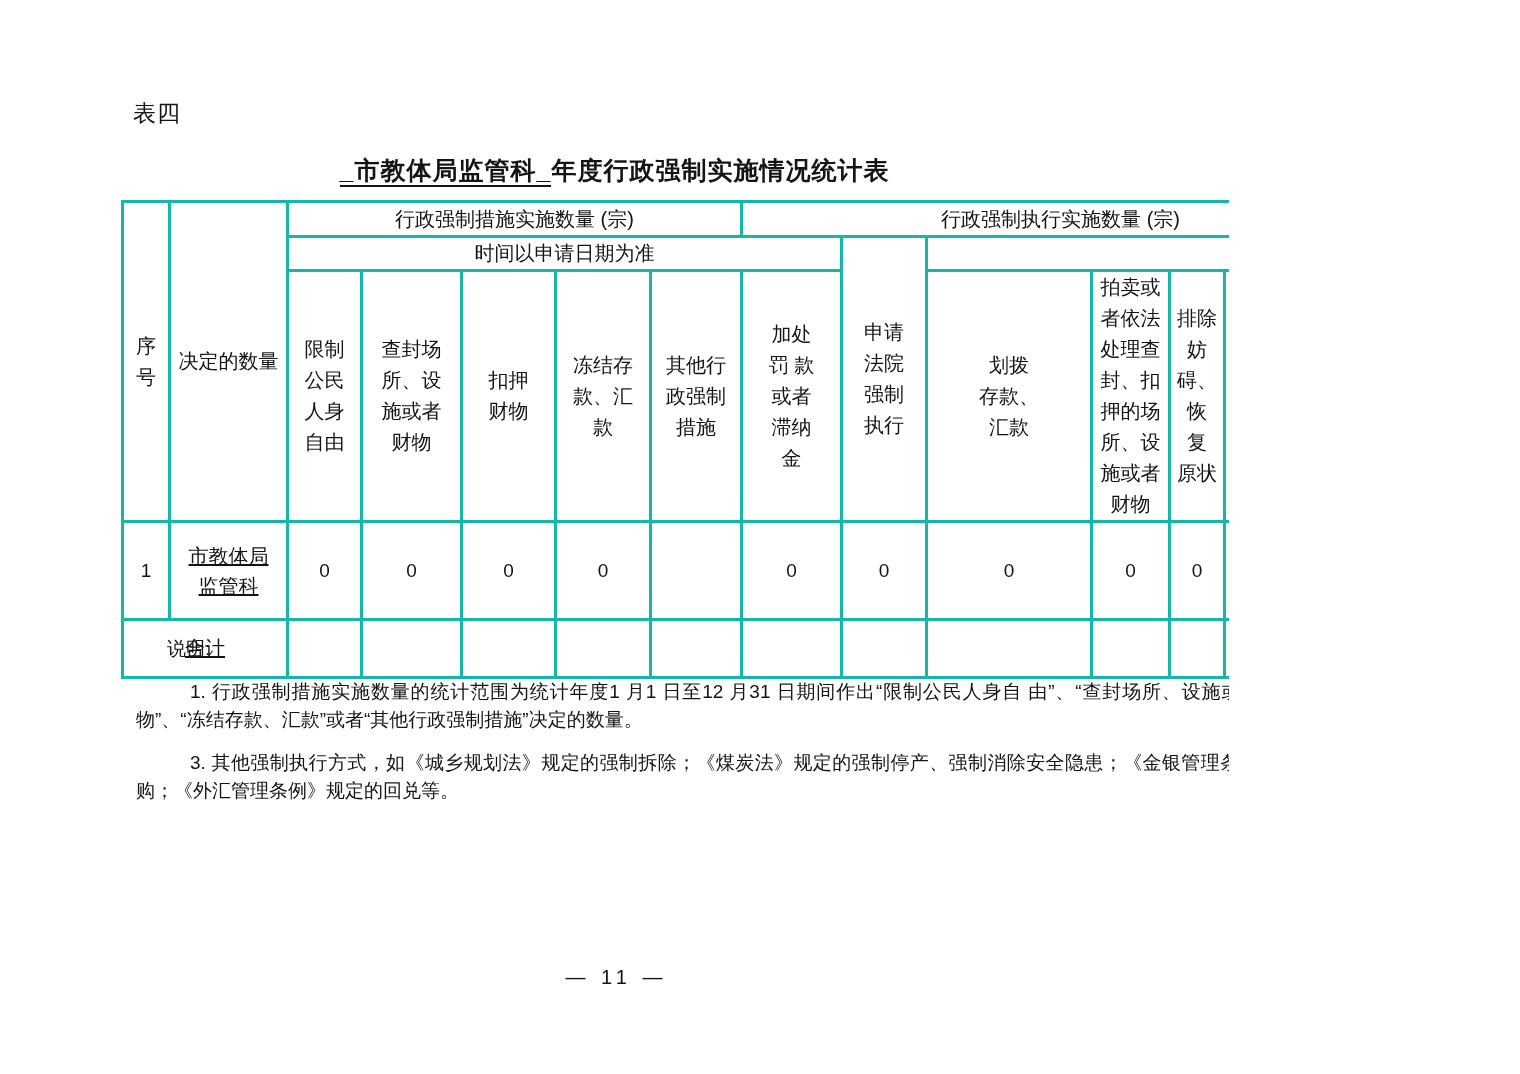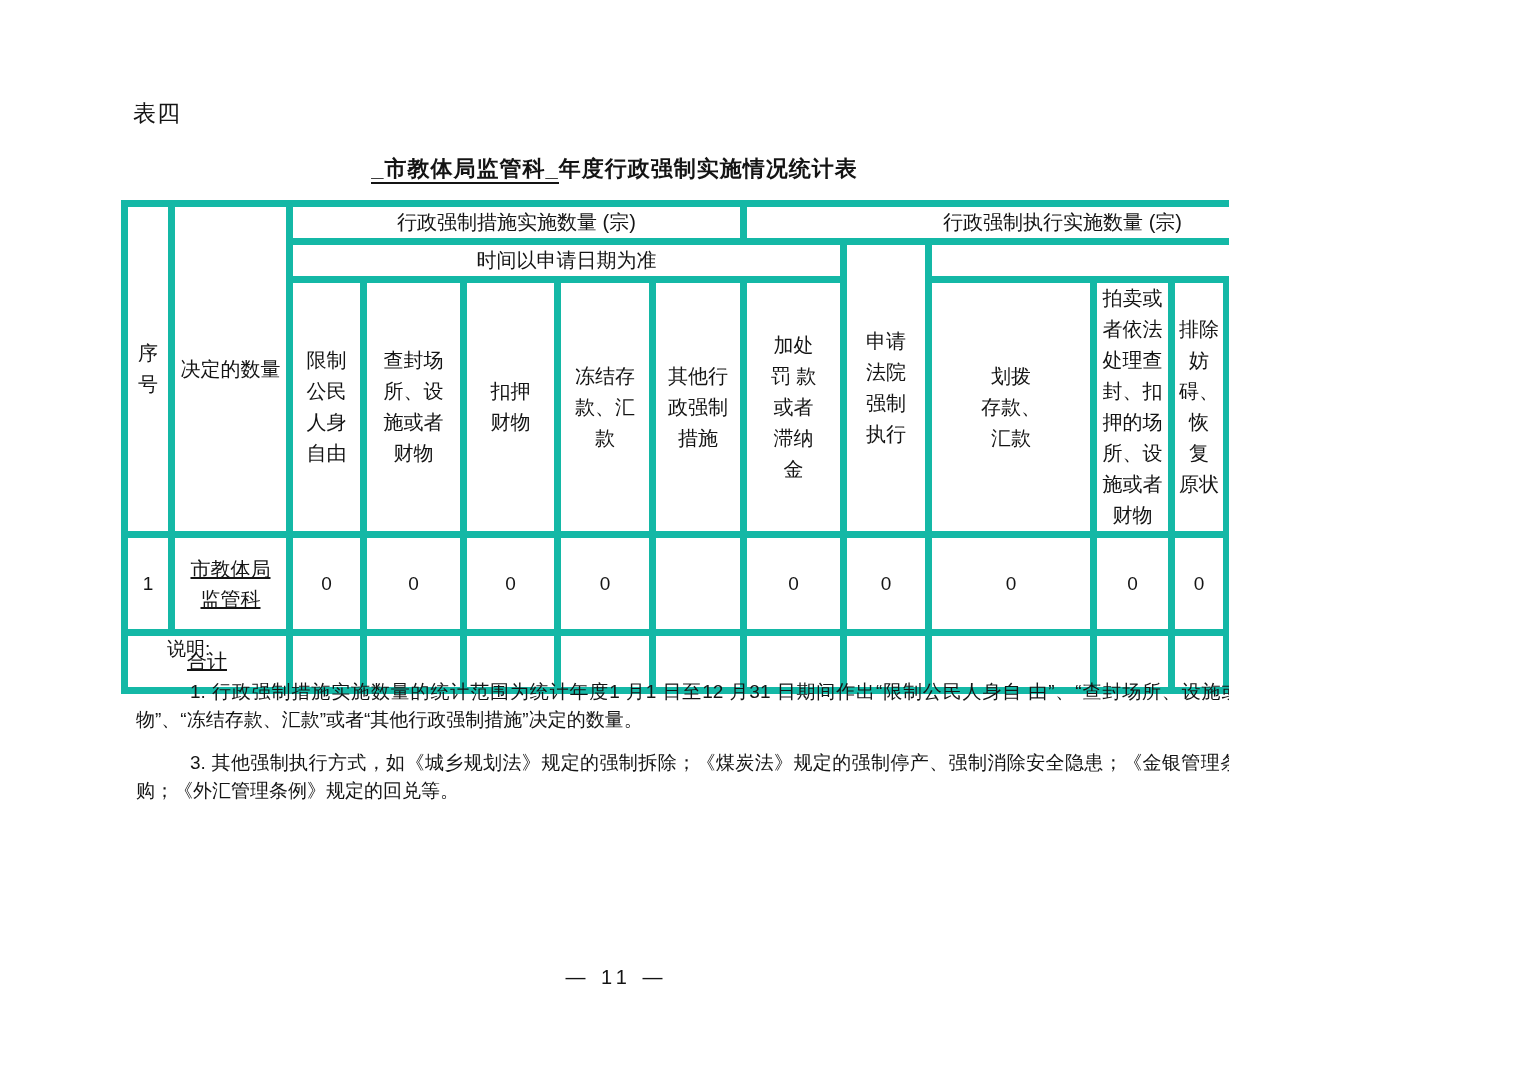--- a/index.html
+++ b/index.html
@@ -3,29 +3,29 @@
 <meta charset="utf-8">
 <style>
   html, body { margin:0; padding:0; background:#ffffff; }
   .page {
     position:relative; width:1229px; height:1074px; background:#ffffff;
     font-family:"Liberation Sans", sans-serif; color:#141414; overflow:hidden;
   }
   .page-label { position:absolute; left:133px; top:98px; font-size:23px; letter-spacing:1px; }
   .doc-title {
     position:absolute; left:0; right:0; top:154px; text-align:center;
-    font-size:22px; font-weight:600; letter-spacing:1px;
+    font-size:25px; font-weight:600; letter-spacing:1px;
   }
   .doc-title .u { border-bottom:2px solid #141414; padding-bottom:1px; }
   table.stat {
     position:absolute; left:121px; top:200px;
     border-collapse:collapse; table-layout:fixed; width:1309px;
   }
   table.stat td {
-    border:7px solid #14b8a6; text-align:center; vertical-align:middle;
+    border:3px solid #14b8a6; text-align:center; vertical-align:middle;
     white-space:pre-line; font-size:20px; line-height:31px; padding:0;
     overflow:hidden;
   }
   tr.r1 { height:35px; } tr.r2 { height:33px; } tr.r3 { height:189px; }
   tr.r4 { height:98px; } tr.r5 { height:58px; }
   td.cell-left { text-align:left; padding-left:13px; }
   td.lh-wide { line-height:44px; }
   tr.r4 td { font-size:19px; line-height:30px; }
   tr.r4 td.unit { font-size:20px;text-decoration:underline; }
   tr.r5 td { font-size:20px;text-decoration:underline; }

